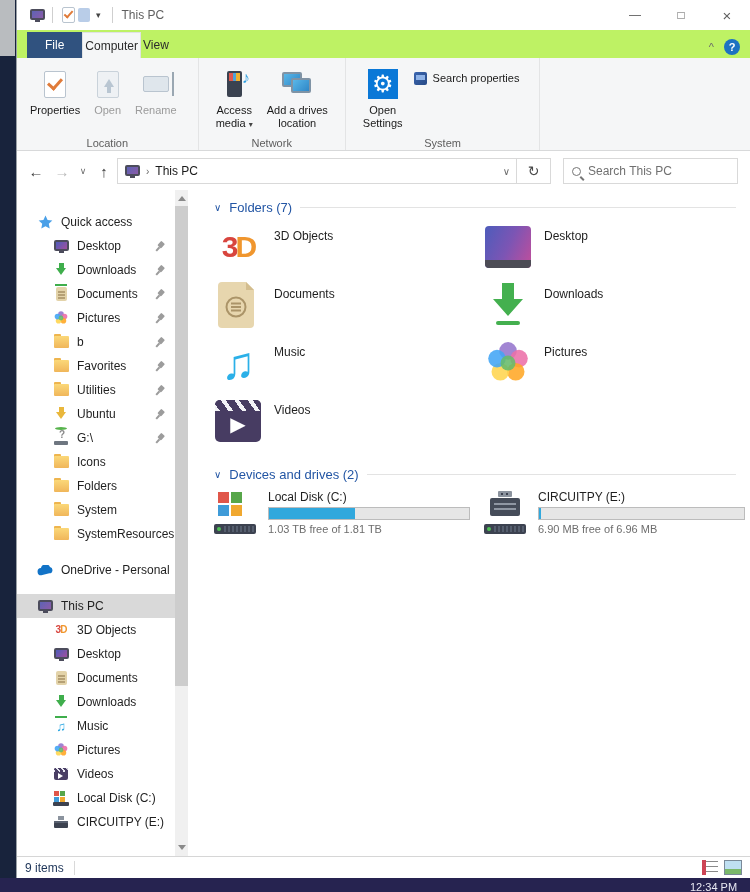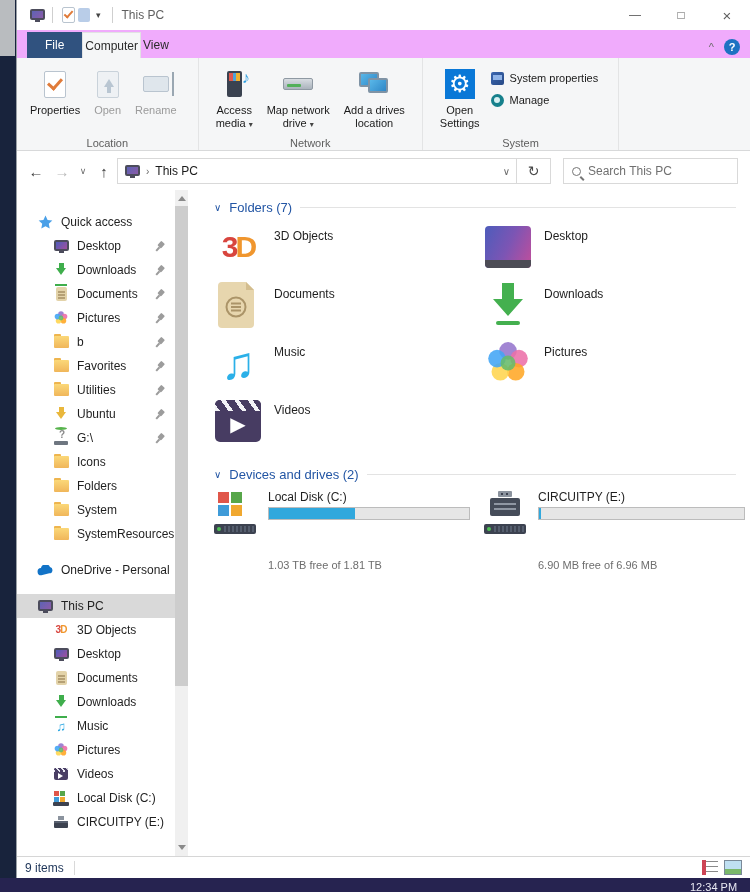--- a/index.html
+++ b/index.html
@@ -12,21 +12,21 @@
 
   
   .titlebar { position:absolute; top:0; left:0; right:0; height:30px; background:#fff; display:flex; align-items:center; padding-left:12px; }
   .tsep { width:1px; height:16px; background:#cfcfcf; margin:0 7px; }
   .title-text { color:#5f5f5f; font-size:12px; margin-left:2px; }
   .qat-drop { color:#444; font-size:9px; margin:0 4px; }
   .wcontrols { position:absolute; right:0; top:0; height:30px; display:flex; }
   .wbtn { width:46px; height:30px; display:flex; align-items:center; justify-content:center; color:#5f5f5f; font-size:12px; }
 
   
-  .tabrow { position:absolute; top:30px; left:0; right:0; height:28px; background:#f0abfc; display:flex; align-items:flex-end; }
+  .tabrow { position:absolute; top:30px; left:0; right:0; height:28px; background:#bef264; display:flex; align-items:flex-end; }
   .tab { height:26px; padding:0 2px; display:flex; align-items:center; font-size:12px; color:#2b2b2b; }
   .tab-file { height:26px; background:#30527f; color:#fff; margin-left:10px; padding:0 18px; }
   .tab-active { background:#f5f6f7; border:1px solid #e1e2e3; border-bottom:none; }
   .tabrow-right { position:absolute; right:10px; bottom:3px; display:flex; align-items:center; gap:10px; }
   .rib-collapse { color:#6a6a6a; font-size:11px; }
   .help-circle { width:16px; height:16px; border-radius:50%; background:#1d72c2; color:#fff; font-size:11px; font-weight:bold; display:flex; align-items:center; justify-content:center; }
 
   
   .ribbon { position:absolute; top:58px; left:0; right:0; height:93px; background:#f5f6f7; border-bottom:1px solid #d8d9da; display:flex; }
   .rgroup { position:relative; border-right:1px solid #e3e4e5; padding:4px 6px 16px 6px; display:flex; align-items:flex-start; }
@@ -111,21 +111,21 @@
   .tile-label { font-size:12px; color:#1f1f1f; margin-top:6px; }
   .bigico { width:48px; height:48px; position:relative; flex:0 0 48px; display:flex; align-items:center; justify-content:center; }
 
   .drives { display:grid; grid-template-columns:270px 270px; margin-top:6px; }
   .drive { display:flex; gap:10px; }
   .drive-icon { width:44px; height:46px; position:relative; flex:0 0 44px; }
   .drive-info { display:flex; flex-direction:column; }
   .drive-name { font-size:12px; color:#1f1f1f; }
   .drive-bar { width:202px; height:13px; border:1px solid #bcbcbc; background:#e6e6e6; margin:3px 0 3px 0; }
   .drive-fill { height:100%; background:#31a8dd; }
-  .drive-free { font-size:11px; color:#6d6d6d;margin-top:36px; }
+  .drive-free { font-size:11px; color:#6d6d6d; }
 
   
   .statusbar { position:absolute; left:0; right:0; bottom:0; height:22px; border-top:1px solid #d6d6d6; background:#fff; display:flex; align-items:center; }
   .items-count { font-size:12px; color:#1d3458; margin-left:8px; }
   .status-div { width:1px; height:14px; background:#d9d9d9; margin-left:10px; }
   .status-right { position:absolute; right:8px; top:3px; display:flex; gap:6px; }
   .view-details { width:16px; height:15px; background:repeating-linear-gradient(#fff 0 1px, #8a8a8a 1px 2px, #fff 2px 5px); border-left:4px solid #c45; border-image:none; }
   .view-thumb { width:18px; height:15px; border:1px solid #7a8a99; background:linear-gradient(180deg,#bfe0f2 0 60%, #7ab86a 60%); }
 
   
@@ -259,51 +259,41 @@
         <div class="rbtn">
           <span class="ricon">
               <span class="ic-tower">
                 <span class="note-over">♪</span>
               </span>
             </span>
           <span class="rlabel"><span>Access</span><br><span>media</span> <span class="dropmark">▾</span></span>
         </div>
         <div class="rbtn">
           <span class="ricon">
-              <span class="ic-slab"></span>
-            </span>
-          <span class="rlabel"><span>Map network</span><br><span>drive</span> <span class="dropmark">▾</span></span>
-        </div>
-        <div class="rbtn">
-          <span class="ricon">
               <span class="ic-screens">
                 <span class="scr"></span>
                 <span class="scr b"></span>
               </span>
             </span>
           <span class="rlabel"><span>Add a drives</span><br><span>location</span></span>
         </div>
         <span class="rgroup-label">Network</span>
       </div>
 
       <div class="rgroup" style="padding-left:10px;padding-right:16px;">
         <div class="rbtn">
           <span class="ricon">
               <span class="ic-gear">⚙</span>
             </span>
           <span class="rlabel"><span>Open</span><br><span>Settings</span></span>
         </div>
         <div class="stackcol">
           <div class="srowbtn">
             <span class="mini mini-sysprops"></span>
-            <span>System properties</span>
-          </div>
-          <div class="srowbtn">
-            <span class="mini mini-manage"></span>
-            <span>Manage</span>
+            <span>Search properties</span>
           </div>
         </div>
         <span class="rgroup-label">System</span>
       </div>
     </div>
 
     <div class="addrrow">
       <span class="navbtn" style="margin-left:6px;">←</span>
       <span class="navbtn dis">→</span>
       <span class="navbtn small">∨</span>

